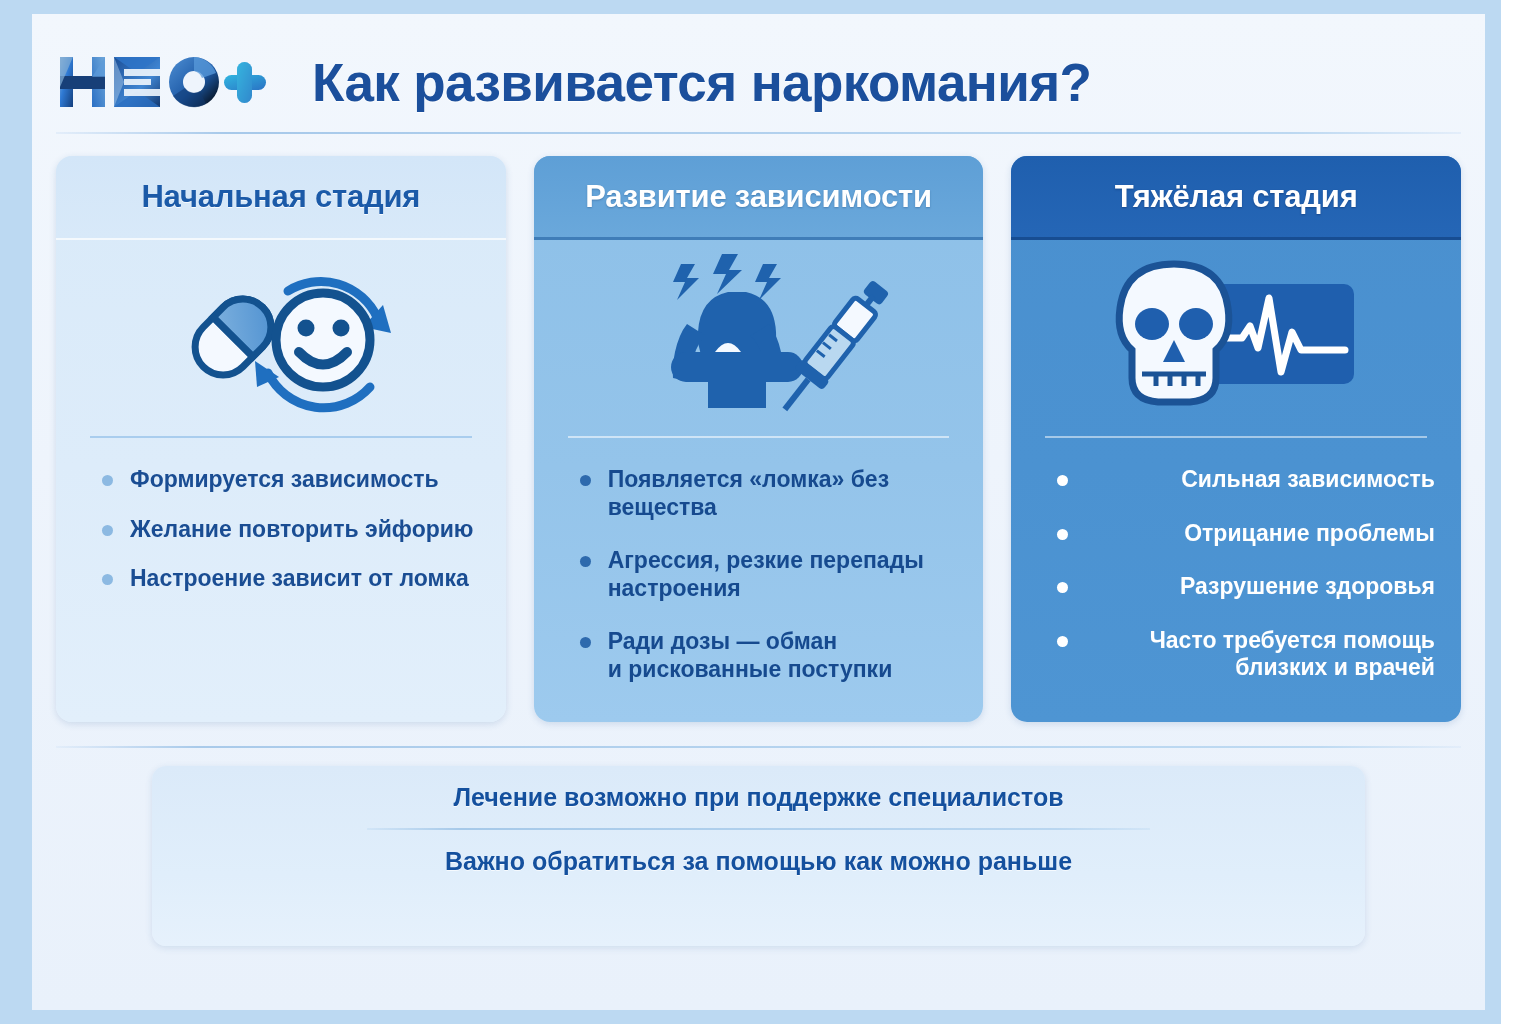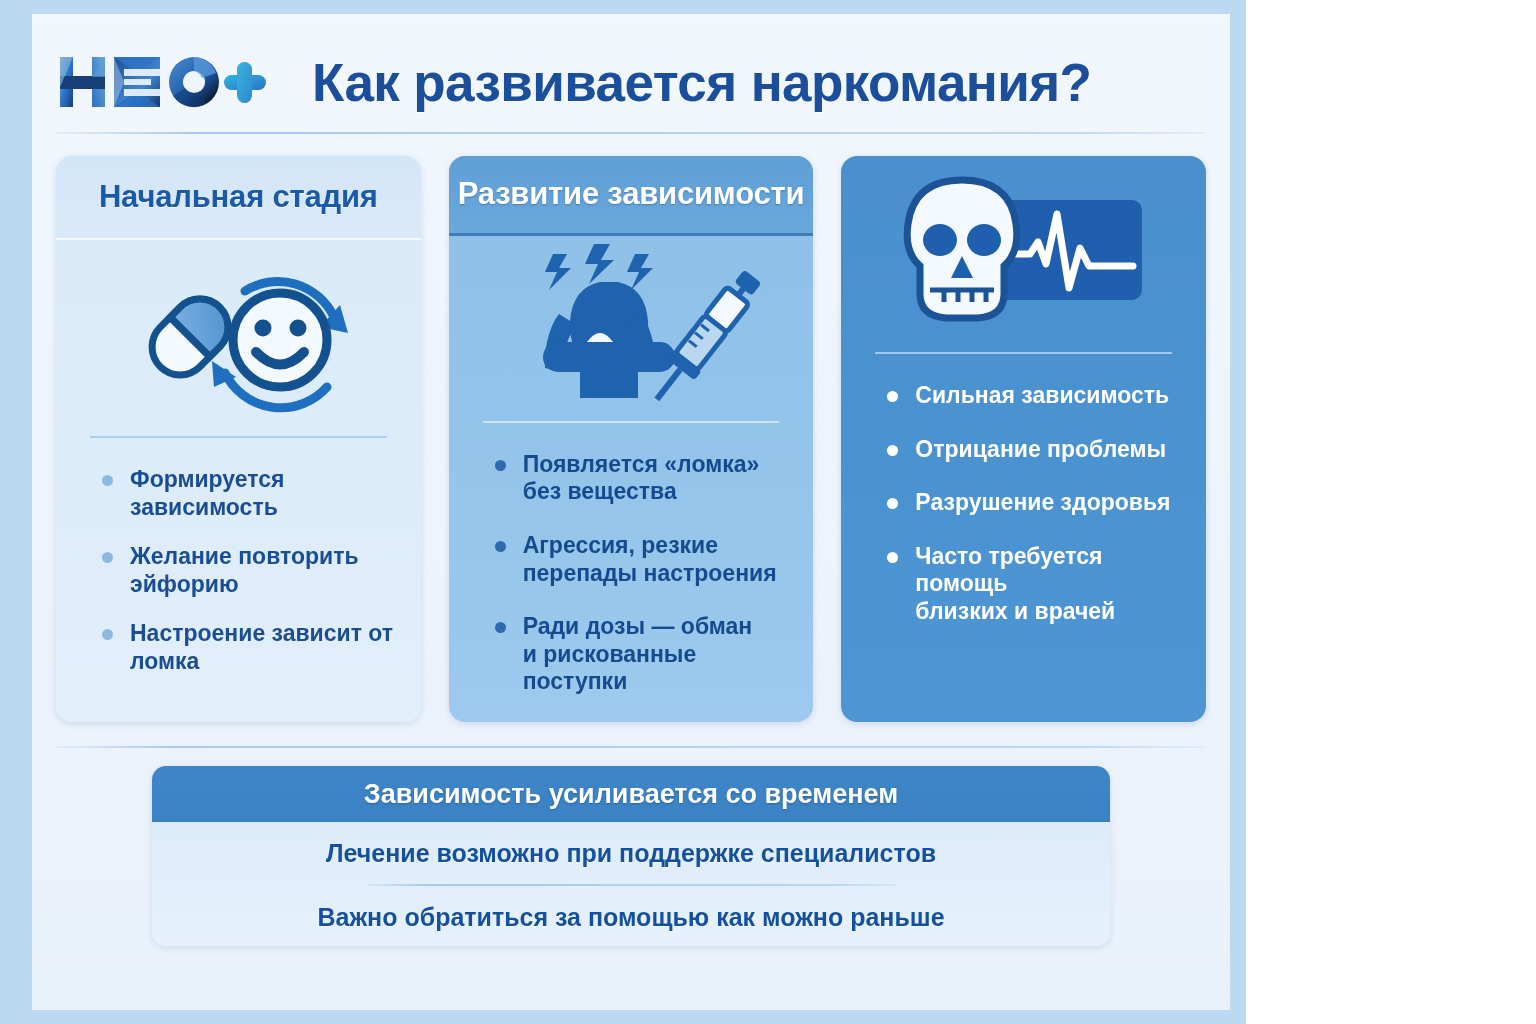--- a/index.html
+++ b/index.html
@@ -9,21 +9,21 @@
   }
   body {
     width: 1536px;
     height: 1024px;
     font-family: "Liberation Sans", "DejaVu Sans", sans-serif;
     overflow: hidden;
   }
 
   .poster {
     position: relative;
-    width: 1246px;
+    width: 1501px;
     height: 1024px;
     box-sizing: border-box;
     background: #bcd9f2;
     padding: 14px 16px 14px 32px;
   }
   .canvas {
     position: relative;
     width: 100%;
     height: 100%;
     box-sizing: border-box;
@@ -153,21 +153,21 @@
     left: 0;
     top: 9px;
     width: 11px;
     height: 11px;
     border-radius: 50%;
   }
   .card-1 .bullet { color: #1a4d93; }
   .card-1 .bullet .dot { background: #8cb9e2; }
   .card-2 .bullet { color: #164a8f; }
   .card-2 .bullet .dot { background: #2e6aad; }
-  .card-3 .bullet { color: #ffffff; }
+  .card-3 .bullet { color: #ffffff; text-align: right; }
   .card-3 .bullet .dot { background: #ffffff; }
   .card-2 .bullet { margin-bottom: 26px; }
   .card-3 .bullet { margin-bottom: 26px; }
 
   
   .footer-rule {
     position: absolute;
     left: 24px;
     right: 24px;
     top: 732px;
@@ -386,20 +386,23 @@
           </li>
           <li class="bullet">
             <span class="dot"></span>
             <span style="white-space:pre-line">Ради дозы — обман
 и рискованные поступки</span>
           </li>
         </ul>
       </div>
 
       <div class="card card-3">
+        <div class="card-head">
+          <div class="card-title">Тяжёлая стадия</div>
+        </div>
         <div class="card-icon">
           <svg width="248" height="160" viewBox="0 0 248 160" aria-hidden="true">
             <g>
               <rect x="96" y="26" width="146" height="100" rx="10" fill="#1f5fae"></rect>
               <path d="M108 80 h22 l8 -12 l8 22 l11 -50 l12 74 l11 -40 l9 18 h44" fill="none" stroke="#ffffff" stroke-width="7" stroke-linejoin="round" stroke-linecap="round"></path>
             </g>
             <g>
               <path d="M62 6 q48 0 54 44 q4 28 -12 42 l0 28 q0 22 -26 24 l-32 0 q-26 -2 -26 -24 l0 -28 q-16 -14 -12 -42 q6 -44 54 -44 z" fill="#f4f9ff" stroke="#1b5396" stroke-width="7"></path>
               <ellipse cx="40" cy="66" rx="17" ry="16" fill="#1f5fae"></ellipse>
               <ellipse cx="84" cy="66" rx="17" ry="16" fill="#1f5fae"></ellipse>
@@ -433,23 +436,20 @@
             <span style="white-space:pre-line">Часто требуется помощь
 близких и врачей</span>
           </li>
         </ul>
       </div>
 
     </div>
 
     <div class="footer-rule"></div>
     <div class="footer">
-      <div class="footer-head">
-        <div class="footer-head-text">Зависимость усиливается со временем</div>
-      </div>
       <div class="footer-line">
         <div class="footer-line-text">Лечение возможно при поддержке специалистов</div>
       </div>
       <div class="footer-sep"></div>
       <div class="footer-line">
         <div class="footer-line-text">Важно обратиться за помощью как можно раньше</div>
       </div>
     </div>
 
   </div>

